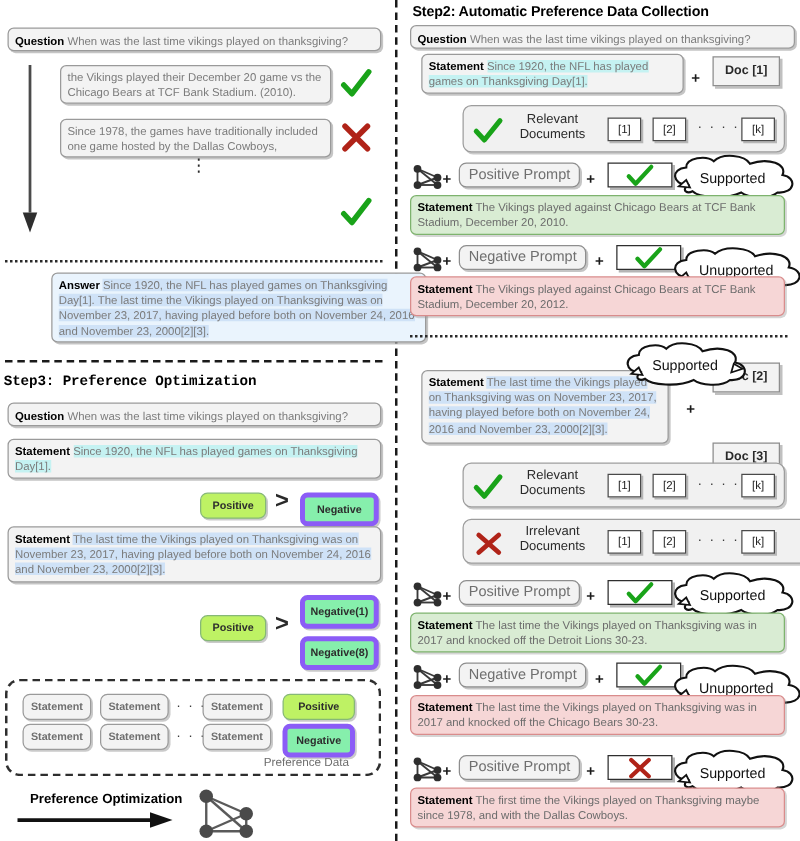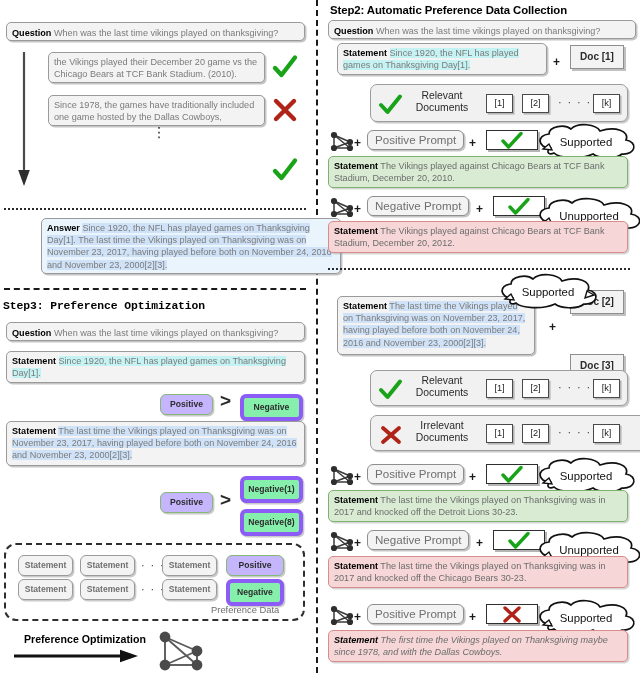--- a/index.html
+++ b/index.html
@@ -50,21 +50,21 @@
     color: #6c6c6c; box-shadow: 1.5px 1.5px 0 rgba(150,150,150,0.4);
   }
   .box.blue-ans { background: #eaf4fd; border-color: #9a9a9a; }
 
   
   .pill {
     border-radius: 6px; font-size: 8.6px; font-weight: bold;
     text-align: center; padding: 4px 0 5px 0;
     box-shadow: 1.4px 1.4px 0 rgba(150,150,150,0.5);
   }
-  .pill.pos { background: #c4b5fd; border: 1px solid #86b877; color: #2d2d2d; }
+  .pill.pos { background: #bef264; border: 1px solid #86b877; color: #2d2d2d; }
   .pill.neg { background: #86efac; border: 4px solid #8b5cf6; color: #2d2d2d; }
   .pill.plain {
     background: #f3f3f3; border: 1px solid #9a9a9a;
     color: #6f6f6f; font-weight: bold;
   }
 
   .prompt-box {
     border: 1px solid #8e8e8e; border-radius: 6px; background: #f3f3f3;
     font-size: 11.6px; color: #6f6f6f; text-align: center;
     padding: 2px 7px 3px 7px; white-space: nowrap;
@@ -515,19 +515,19 @@
     </div>
     <div class="abs" style="left:208px; top:600px;">
       <svg width="112" height="36" viewBox="0 0 112 36">
         <path d="M20 24 C8 24 6 11 19 10 C19 2 35 0 41 5 C48 -2 66 0 70 7
                  C85 2 100 7 96 16 C108 18 106 31 92 30 C85 36 68 34 63 30
                  C50 36 29 34 24 29 C20 31 15 29 20 24 Z" fill="#ffffff" stroke="#111" stroke-width="1.7"></path>
         <path d="M19 20 L13 25 L22 26 Z" fill="#fff" stroke="#111" stroke-width="1.4"></path>
         <text class="cloud-txt" x="56" y="22" text-anchor="middle">Supported</text>
       </svg>
     </div>
-    <div class="box red abs" style="left:6px; top:630px; width:300px; height:32px;font-style:italic;">
+    <div class="box red abs" style="left:6px; top:630px; width:300px; height:32px;">
       <span class="lbl">Statement</span>
       <span>The first time the Vikings played on Thanksgiving maybe since 1978, and with the Dallas Cowboys.</span>
     </div>
 
   </div>
 </div>
 
 </body></html>

